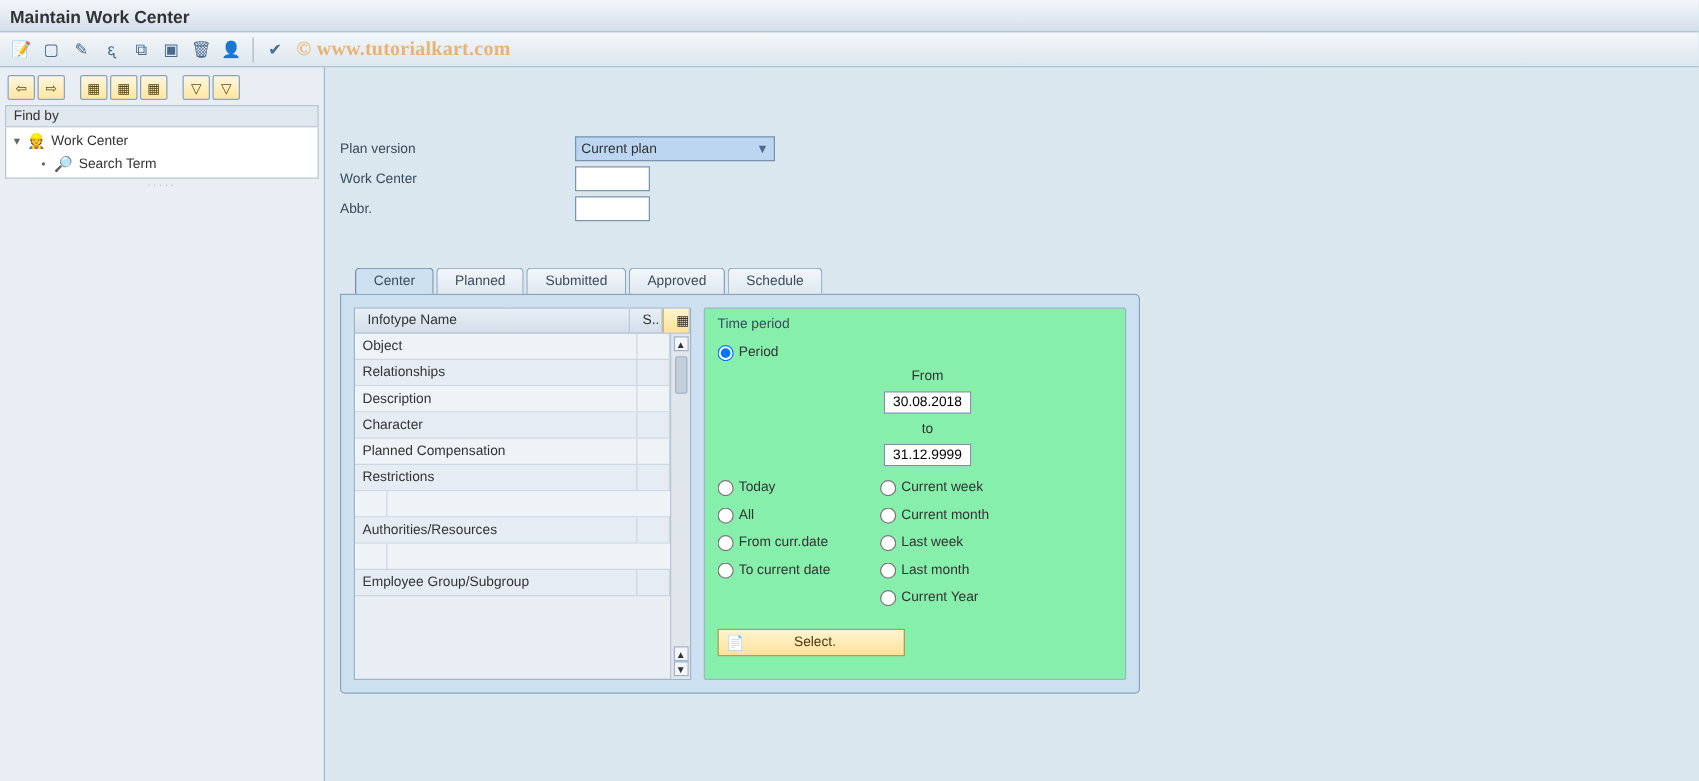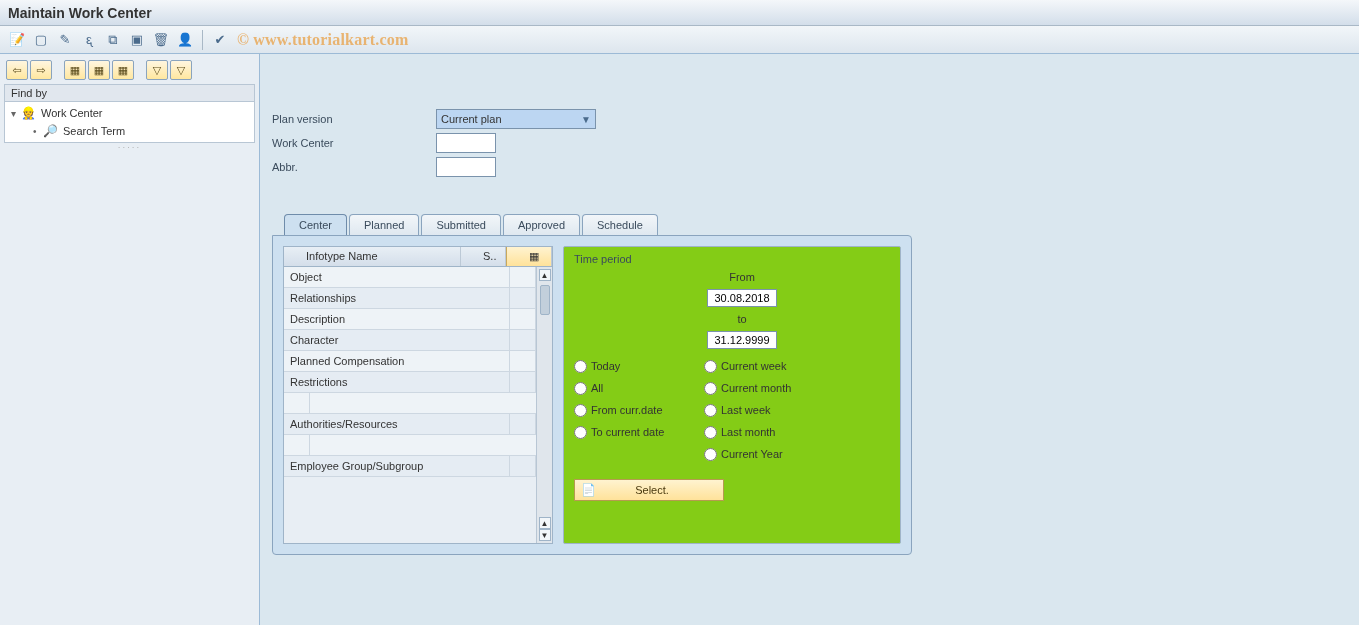--- a/index.html
+++ b/index.html
@@ -129,21 +129,21 @@
 
   .content {
     flex: 1;
     padding: 6px 12px;
     position: relative;
     background:#dae7ef;
   }
 
   
   .field-row { display:flex; align-items:center; height:22px; margin-bottom:2px; }
-  .field-row label { width:164px; color:#3a4b5c;}
+  .field-row label { width:188px; color:#3a4b5c;}
   .combo {
     width:160px; height:20px;
     border:1px solid #7a93ac;
     background:#fff;
     display:flex;align-items:center;justify-content:space-between;
     padding:0 4px;
     cursor:pointer;
     font-size:11px;
   }
   .combo.sel { background:#bcd6f2; }
@@ -187,21 +187,21 @@
     background:#e8eef4;
     border:1px solid #9fb4c8;
     display:flex;flex-direction:column;
     position:relative;
   }
   .it-head {
     display:flex;
     background:linear-gradient(to bottom,#e8eff5,#d4deea);
     border-bottom:1px solid #9fb4c8;
   }
-  .it-head .cell { padding:3px 22px; border-right:1px solid #bcc9d6; }
+  .it-head .cell { padding:3px 10px; border-right:1px solid #bcc9d6; }
   .it-head .c-name{ flex:1; }
   .it-head .c-s{ width:26px;text-align:center; }
   .it-head .c-cfg{
     width:22px;text-align:center;cursor:pointer;
     background:linear-gradient(to bottom,#fff3d0,#ffe29a);
     border-left:1px solid #c8a85c;
   }
   .it-body { flex:1; display:flex; }
   .it-rows { flex:1; }
   .it-row {
@@ -218,21 +218,21 @@
     display:flex;flex-direction:column;justify-content:space-between;align-items:center;
     padding:2px 0;
   }
   .it-scroll .sbtn{ width:12px;height:12px;border:1px solid #9fb4c8;background:#f2f6f9;font-size:8px;display:flex;align-items:center;justify-content:center;cursor:pointer;}
   .it-scroll .thumb{ width:10px;height:30px;background:#c2cfdb;border:1px solid #9fb4c8;border-radius:2px;margin-top:4px;}
 
   
   .group {
     flex:1;
     border:1px solid #9fb4c8;
-    background:#84cc16;
+    background:#86efac;
     padding:6px 10px 10px 10px;
     position:relative;
     border-radius:2px;
   }
   .group .gtitle{
     font-size:11px;color:#3a4b5c;
     margin-bottom:6px;
   }
   .radio-row{ display:flex;align-items:center;height:22px;}
   .radio-grid{ display:flex; }
@@ -427,20 +427,24 @@
               <div class="thumb"></div>
               <div style="flex:1"></div>
               <div class="sbtn">▲</div>
               <div class="sbtn">▼</div>
             </div>
           </div>
         </div>
 
         <div class="group">
           <div class="gtitle">Time period</div>
+          <div class="radio-row">
+            <input type="radio" name="tp" checked="" style="">
+            <label>Period</label>
+          </div>
           <div class="date-inline">
             <span>From</span>
             <input value="30.08.2018" style="">
             <span>to</span>
             <input value="31.12.9999" style="">
           </div>
           <div class="radio-grid">
             <div class="radio-col" id="tp-left">
                 <div class="radio-row">
                   <input type="radio" name="tp" style="">

